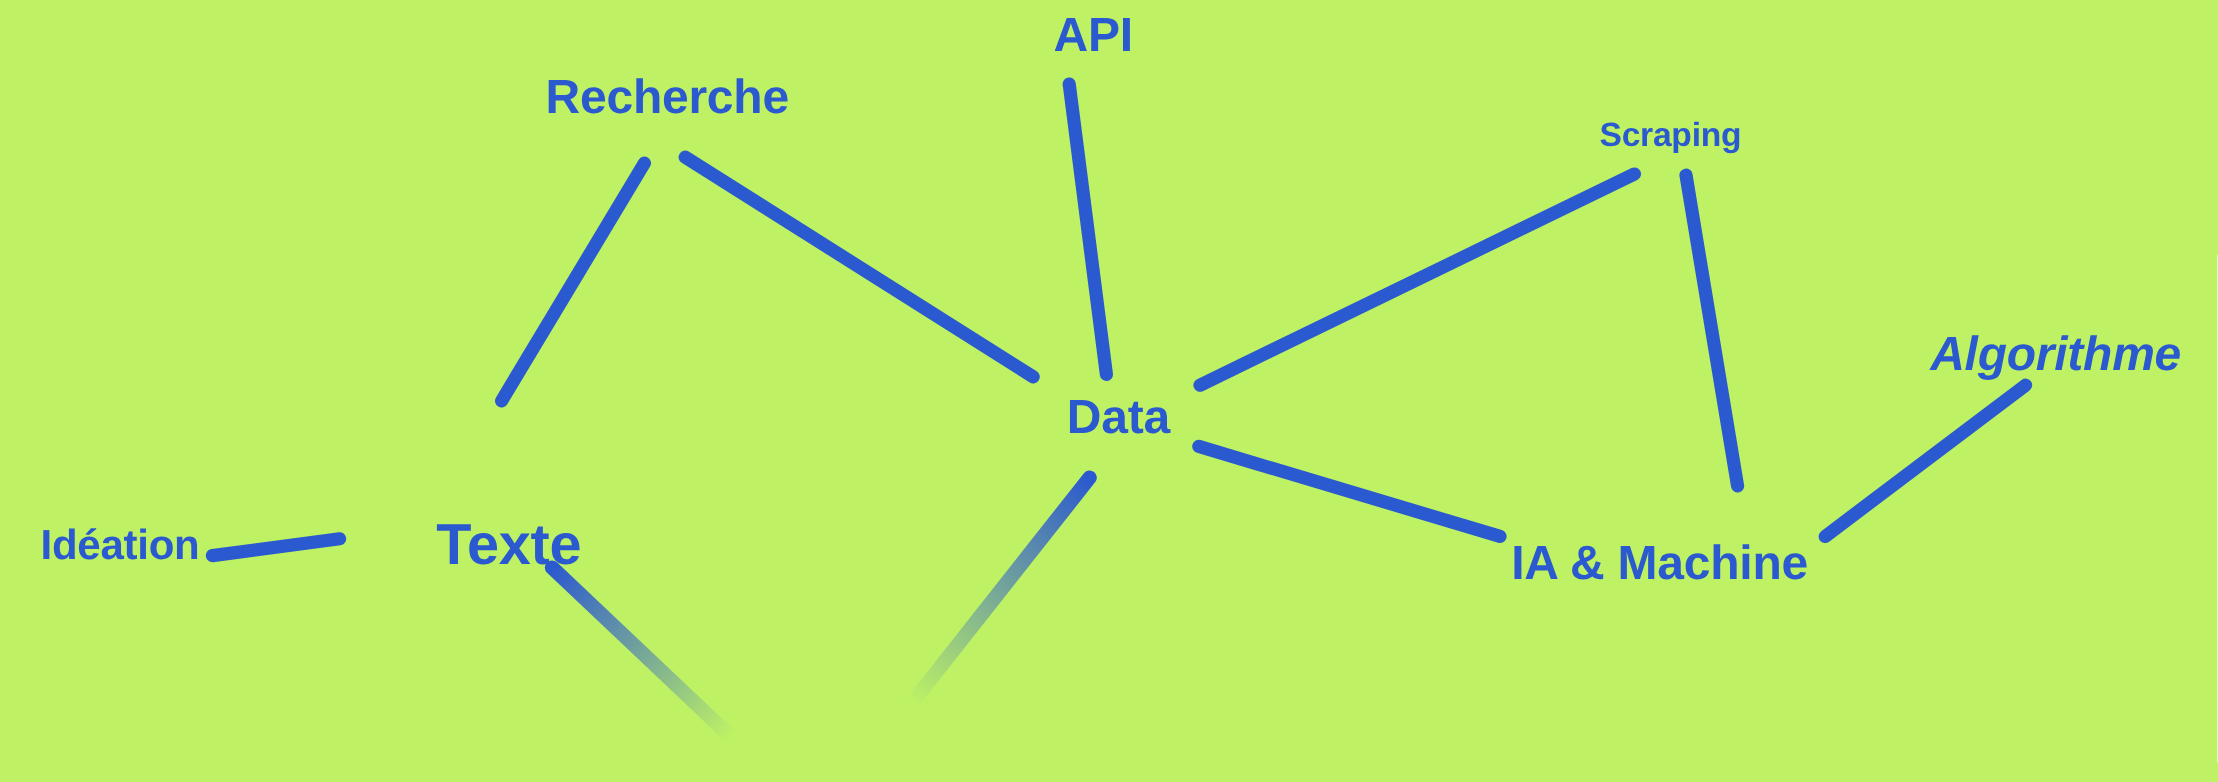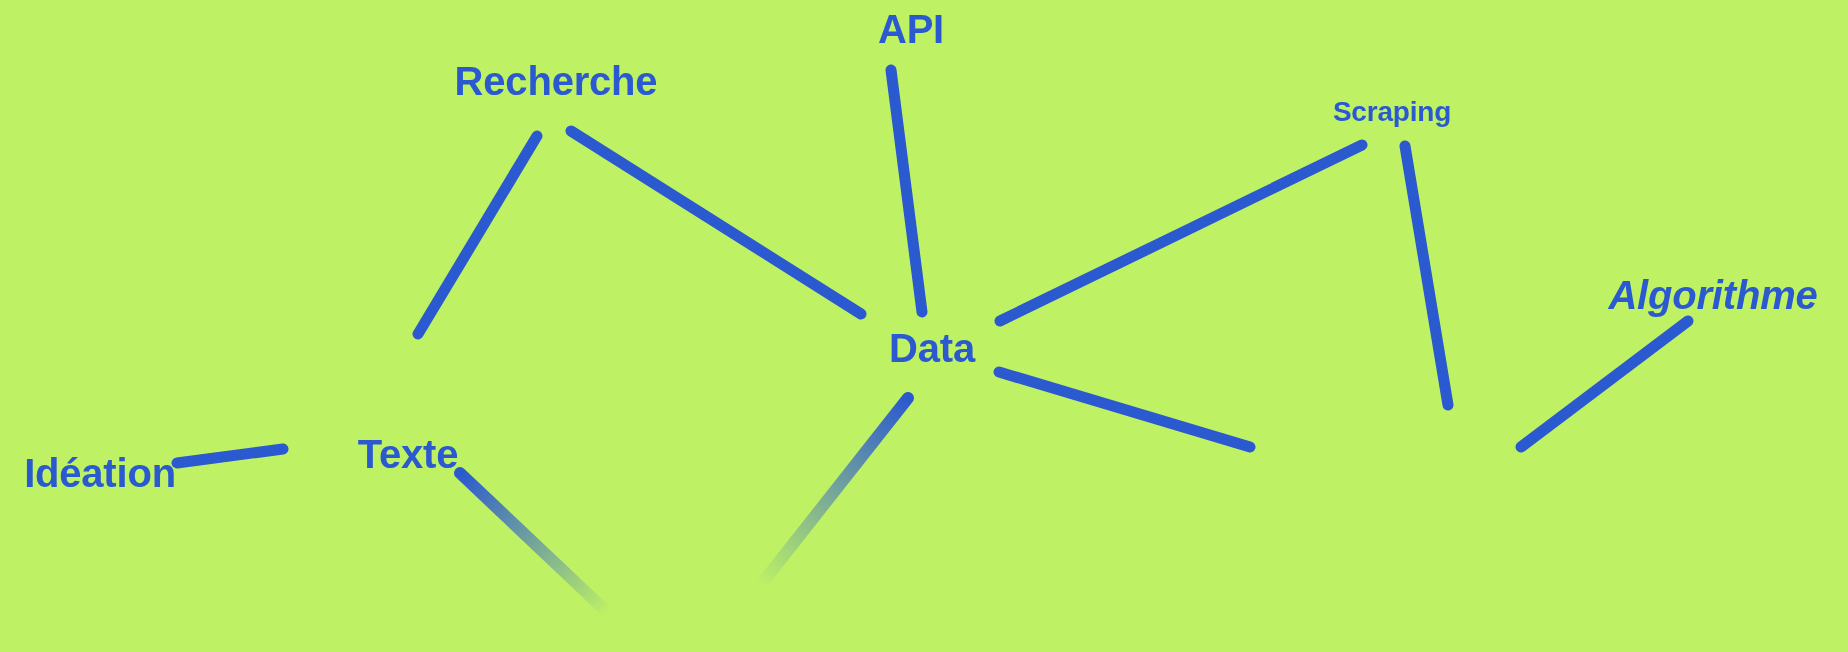--- a/index.html
+++ b/index.html
@@ -66,18 +66,18 @@
         <line x1="908" y1="398" x2="670" y2="700" stroke="url(#grad-9)" stroke-width="12" stroke-linecap="round"></line>
       </g>
   </svg>
 
   <div id="nodes-layer">
       <div class="node" style="font-size: 40px; left: 556px; top: 82px; transform: translate(-50%, -50%);"><span>Recherche</span></div>
       <div class="node" style="font-size: 40px; left: 893px; top: 30px; transform: translate(-50%, -50%); margin-left: 18px;"><span>API</span></div>
       <div class="node" style="font-size: 28px; left: 1392px; top: 112px; transform: translate(-50%, -50%);"><span>Scraping</span></div>
       <div class="node" style="font-size: 40px; left: 1713px; top: 296px; transform: translate(-50%, -50%); font-style: italic;"><span>Algorithme</span></div>
       <div class="node" style="font-size: 40px; left: 932px; top: 349px; transform: translate(-50%, -50%);"><span>Data</span></div>
-      <div class="node" style="font-size: 40px; left: 1383px; top: 470px; transform: translate(-50%, -50%);"></div>
-      <div class="node" style="font-size: 40px; left: 408px; top: 455px; transform: translate(-50%, -50%); text-align: right;"><span>Texte</span></div>
-      <div class="node" style="font-size: 40px; left: 100px; top: 455px; transform: translate(-50%, -50%); margin-top: 19px;"><span>Idéation</span></div>
+      <div class="node" style="font-size: 40px; left: 1383px; top: 470px; transform: translate(-50%, -50%);"><span>IA &amp; Machine</span></div>
+      <div class="node" style="font-size: 48px; left: 424px; top: 455px; transform: translate(-50%, -50%); text-align: right;"><span>Texte</span></div>
+      <div class="node" style="font-size: 35px; left: 100px; top: 455px; transform: translate(-50%, -50%);"><span>Idéation</span></div>
     </div>
 
 </div>
 
 </body></html>

